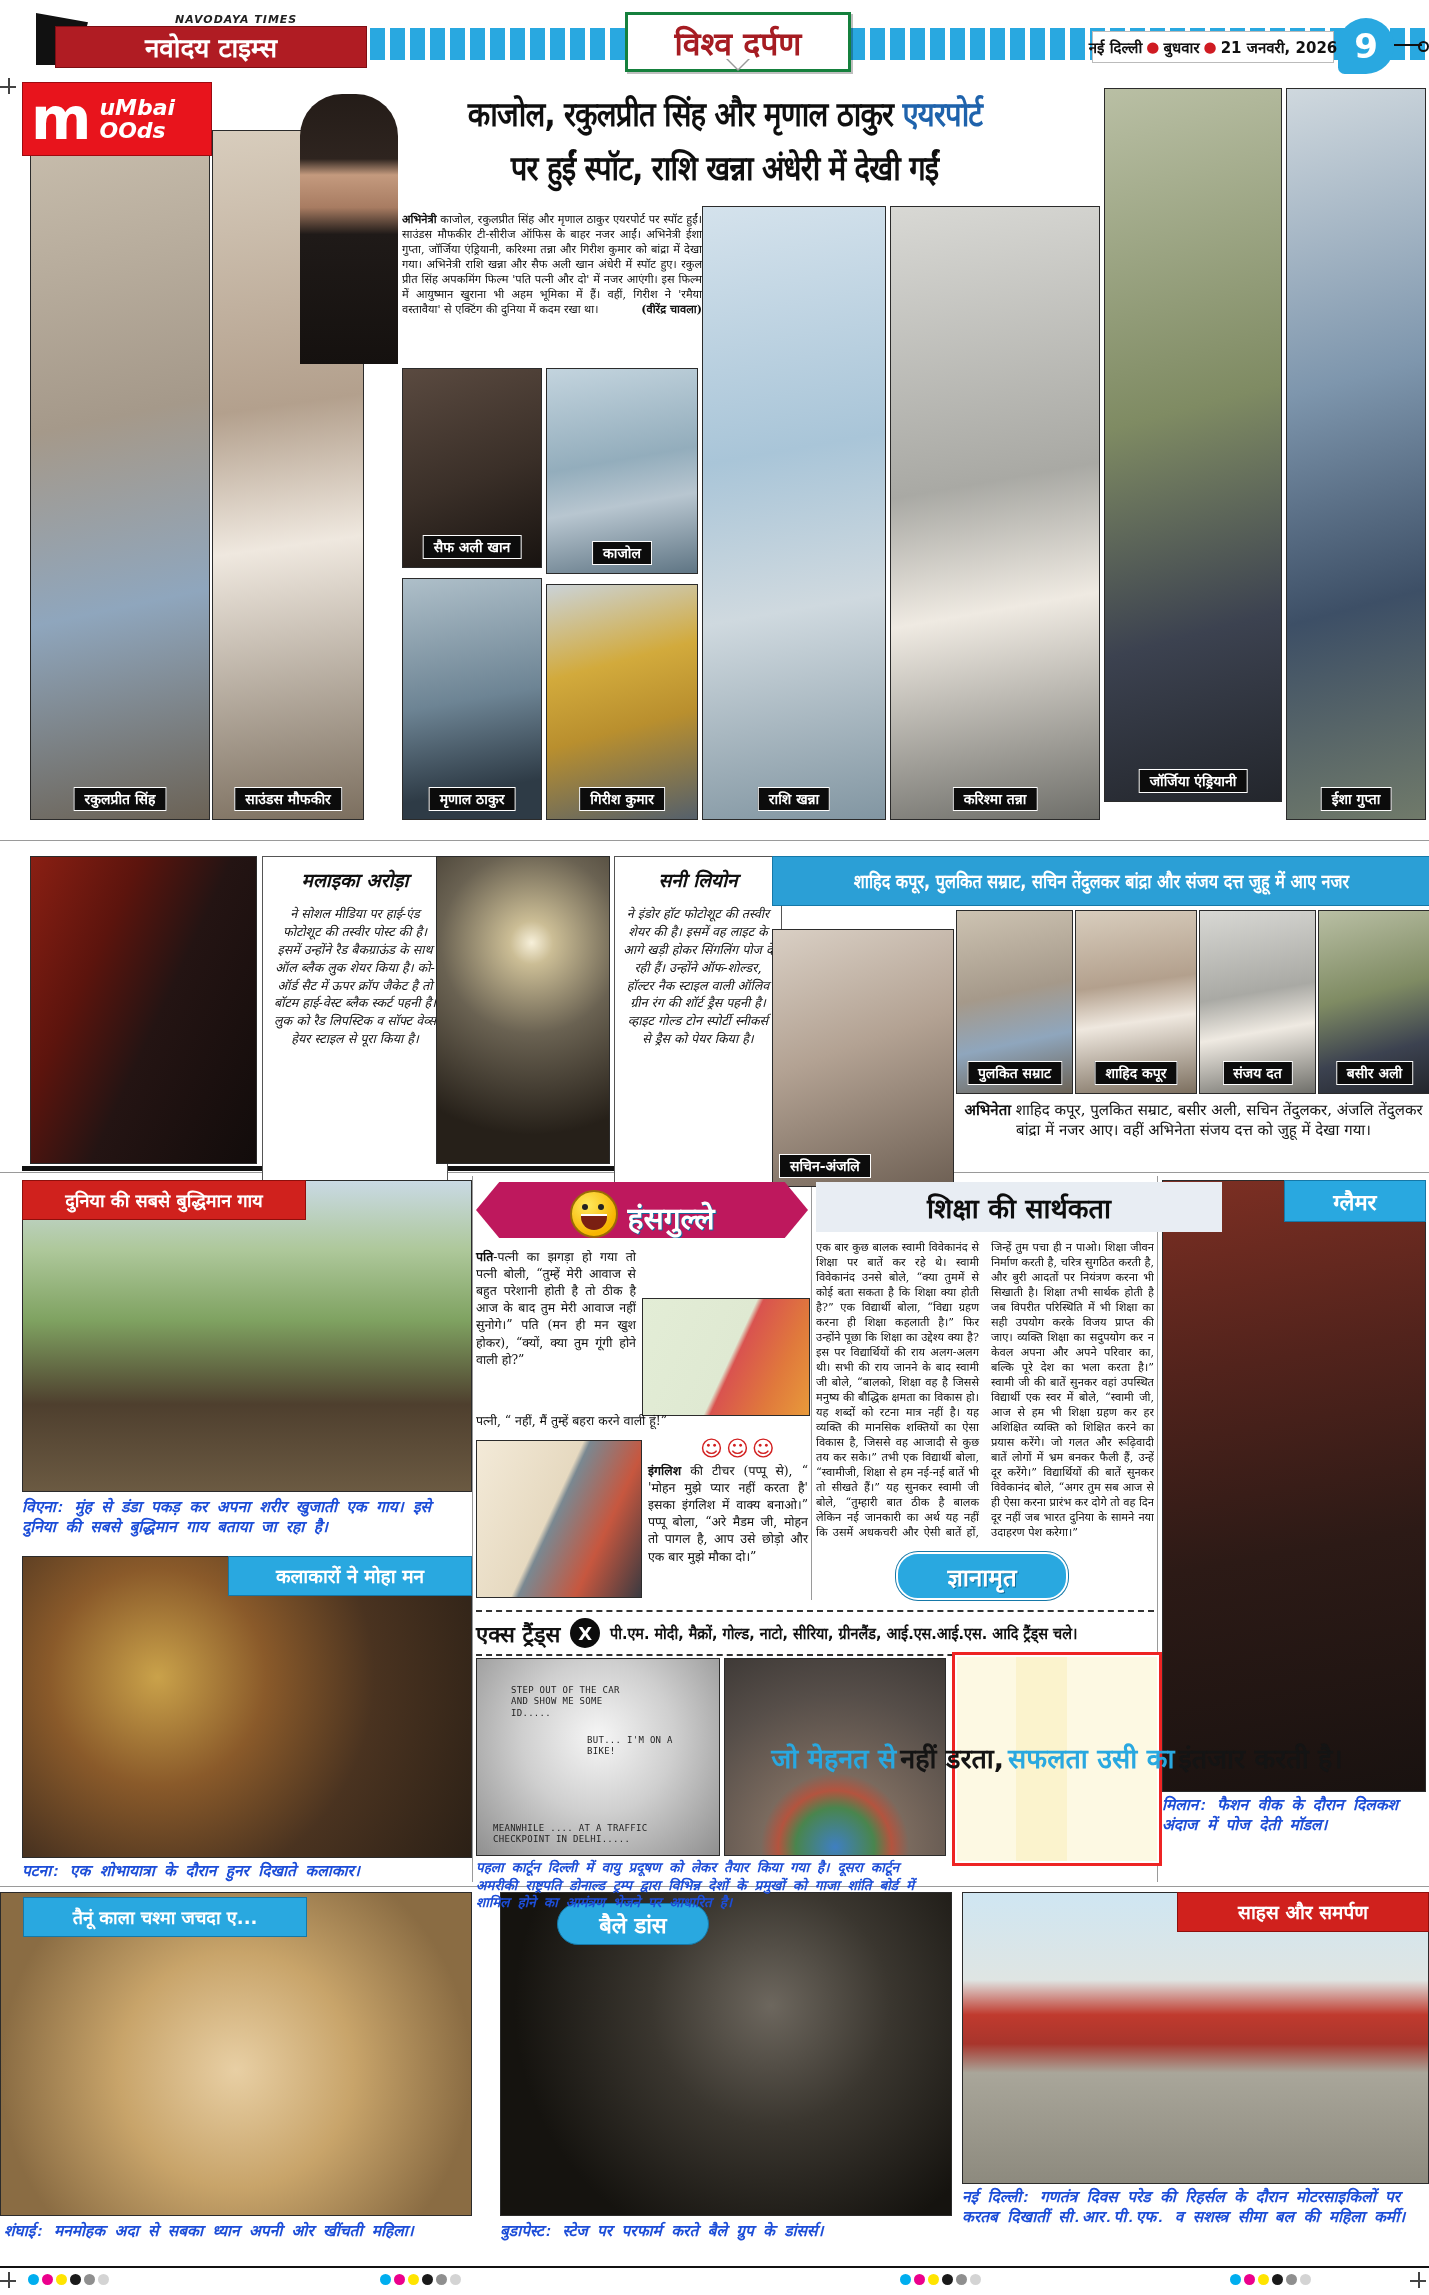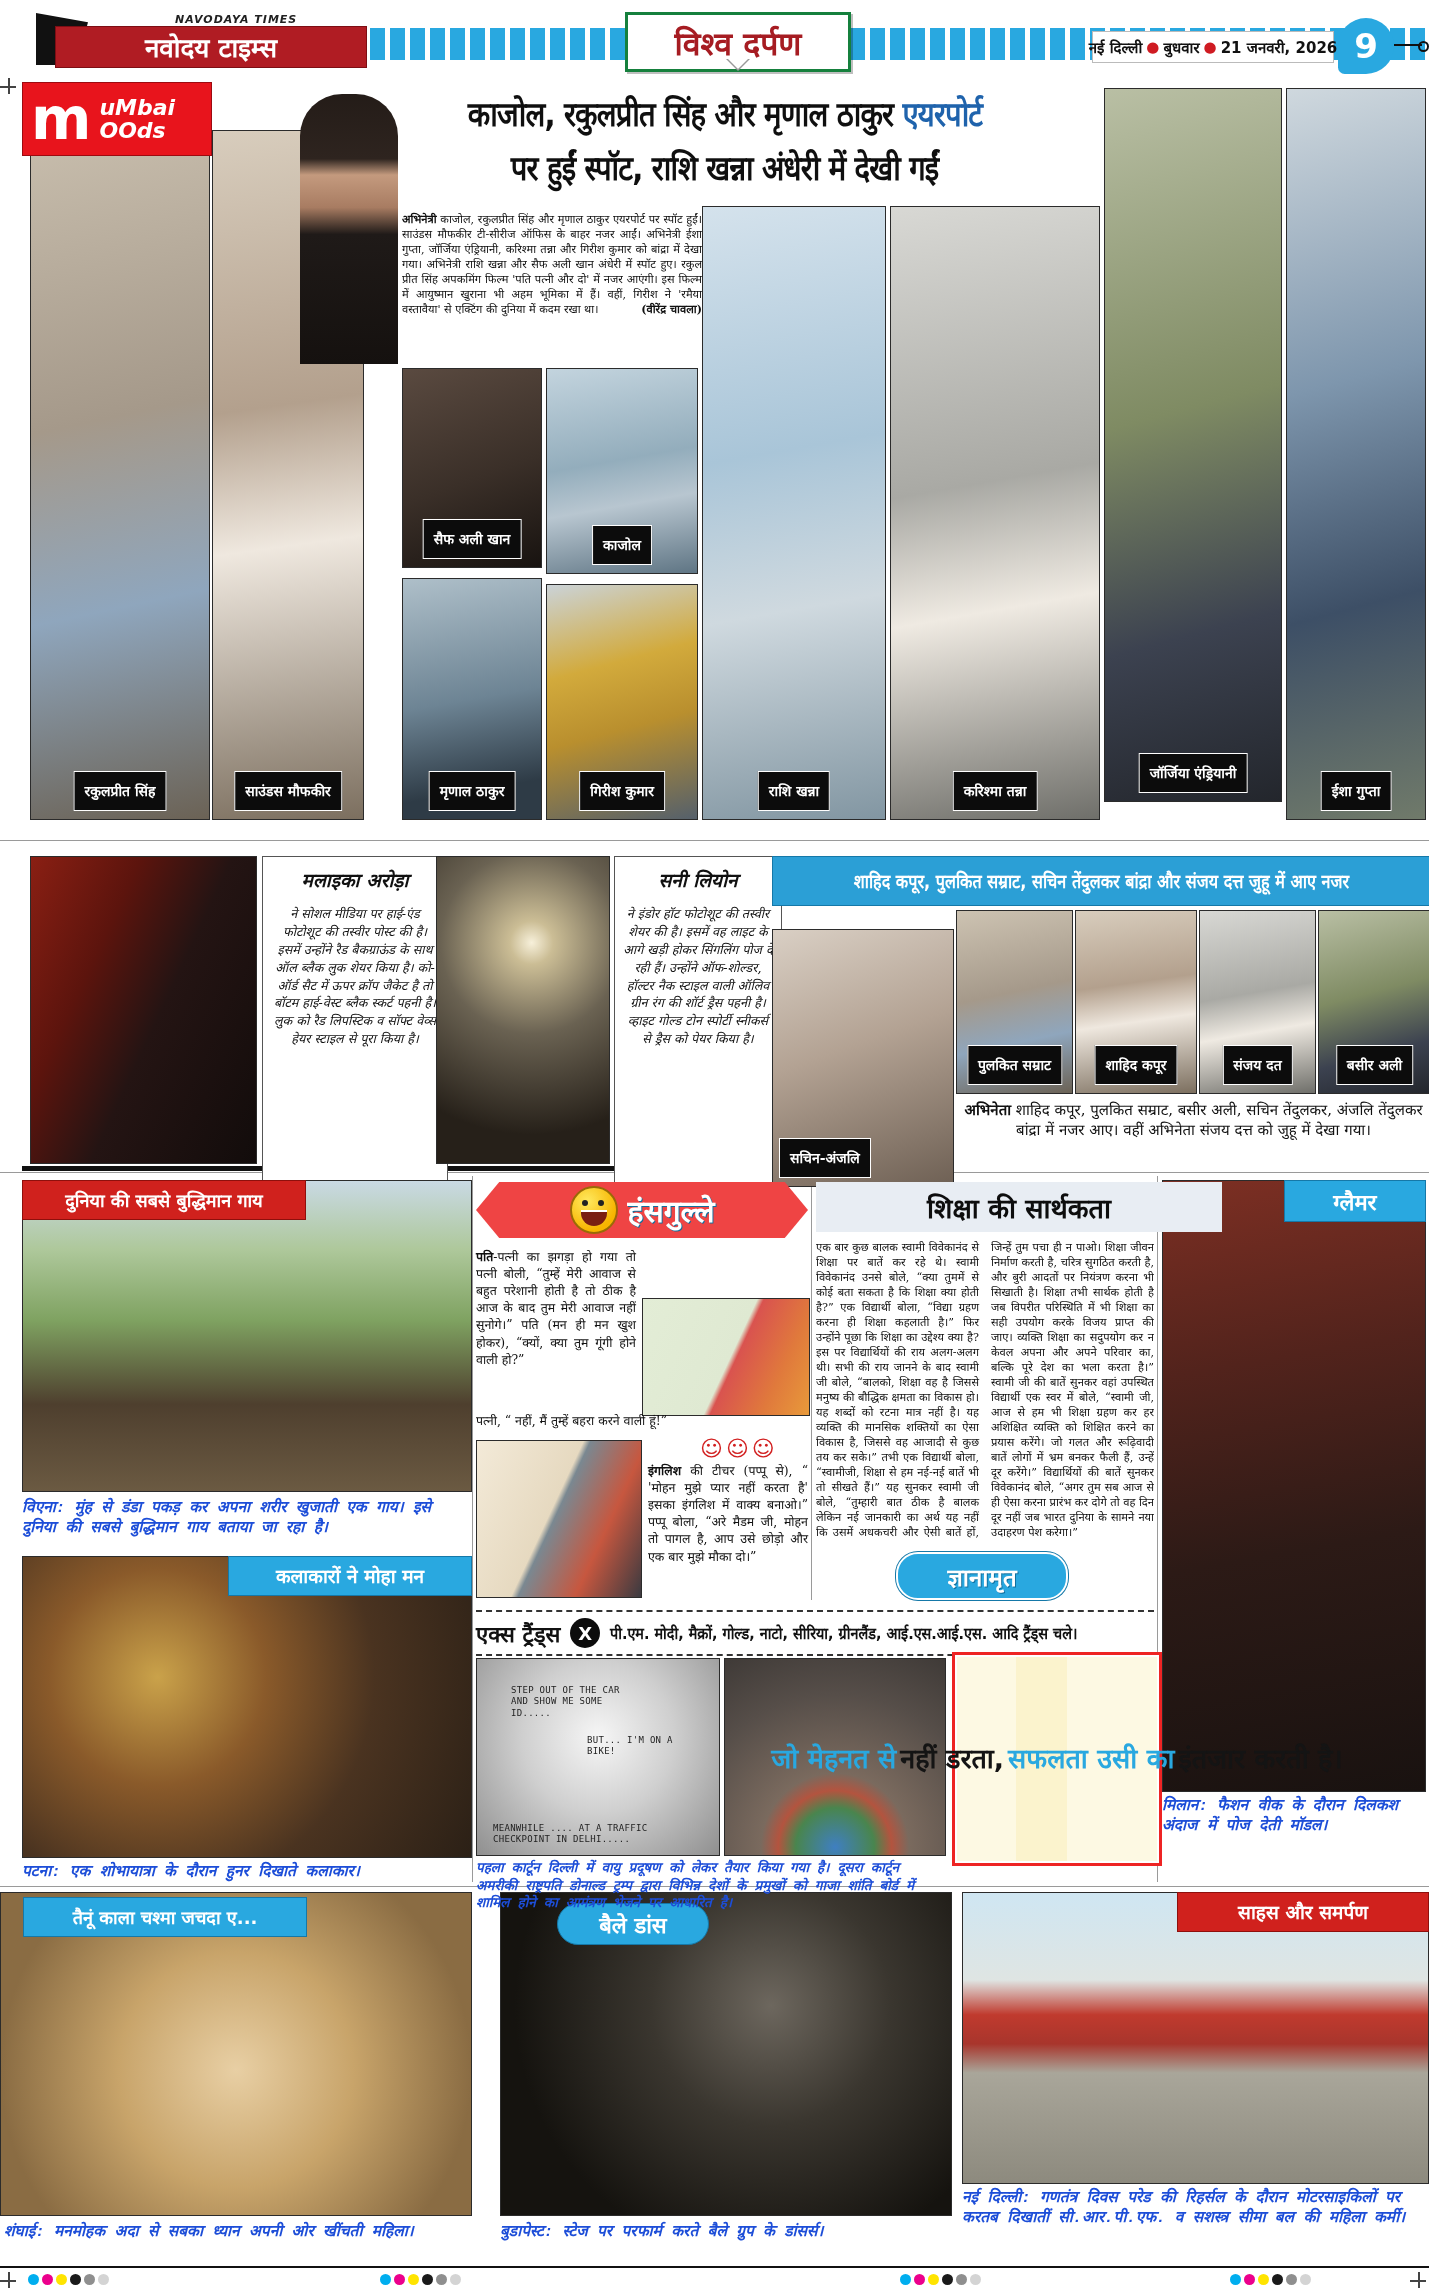--- a/index.html
+++ b/index.html
@@ -49,21 +49,21 @@
   .ph-glam{background:linear-gradient(170deg,#7d2f23 0%,#52231c 30%,#2c1a16 60%,#191210 100%)}
   .ph-fur{background:radial-gradient(circle at 50% 55%,#e8cfa4 0%,#c8a46a 40%,#8a6c43 80%)}
   .ph-stagedark{background:radial-gradient(circle at 60% 35%,#6d675e 0%,#3a362f 35%,#15130f 75%)}
   .ph-parade{background:linear-gradient(180deg,#cfe6f2 0%,#dfe5e3 30%,#c03a2e 42%,#a8352c 52%,#a9a69a 62%,#8d8a7e 100%)}
   .ph-cartoon1{background:linear-gradient(115deg,#e3edd6 0%,#dfe9d2 52%,#d9534f 55%,#e0793c 78%,#e89a3a 100%)}
   .ph-cartoon2{background:linear-gradient(115deg,#f3ead8 0%,#e6d9c0 45%,#7a8891 48%,#c7573f 72%,#3b3a40 100%)}
   .ph-cartoonA{background:radial-gradient(circle at 50% 40%,#f6f6f6 0%,#cfcfcf 45%,#8f8f8f 100%)}
   .ph-cartoonB{background:radial-gradient(circle at 50% 96%,#3f7fc1 0%,#49854e 18%,#b3543f 26%,#7a6a5e 34%,#564e49 70%,#3f3a37 100%)}
 
   .cap-label{position:absolute;bottom:8px;left:50%;transform:translateX(-50%);background:#0c0c0c;color:#fff;
-    font-weight:bold;font-size:14px;line-height:1;padding:12px 10px;white-space:nowrap;z-index:6;border:1px solid #fff}
+    font-weight:bold;font-size:14px;line-height:1;padding:4px 10px;white-space:nowrap;z-index:6;border:1px solid #fff}
   .cap-bl{left:6px;transform:none}
 
   
   .headline{position:absolute;text-align:center;font-weight:bold;font-size:34px;line-height:1.2;color:#0f0f0f;letter-spacing:-1px;z-index:4;white-space:nowrap}
   .squeeze{display:inline-block;white-space:nowrap;transform:scaleX(.86);transform-origin:50% 50%}
   .blue{color:#1f63ac}
   .intro{position:absolute;font-family:"DejaVu Serif","Liberation Serif",serif;font-size:11.2px;line-height:1.34;
     text-align:justify;z-index:4}
   .intro b{font-weight:bold}
   .credit{float:right;font-weight:bold}
@@ -84,23 +84,23 @@
     font-weight:bold;font-size:19px;z-index:4;border:1px solid #1578a8;white-space:nowrap;overflow:hidden}
 
   .caption{position:absolute;font-family:Liberation Mono, monospace;font-style:italic;font-weight:bold;
     font-size:15.5px;line-height:1.3;color:#1d4ed8;z-index:4}
   .caption b{font-weight:bold}
 
   .rule{position:absolute;background:#9a9a9a;z-index:1}
   .rule-k{background:#111}
 
   
-  .jk-banner{position:absolute;left:476px;top:1182px;width:332px;height:56px;background:#ef4444;z-index:4;
+  .jk-banner{position:absolute;left:476px;top:1182px;width:332px;height:56px;background:#be185d;z-index:4;
     clip-path:polygon(0% 50%,7% 0%,93% 0%,100% 50%,93% 100%,7% 100%);
-    display:flex;align-items:center;justify-content:center;gap:10px}
+    display:flex;align-items:flex-end;justify-content:center;gap:10px}
   .jk-title{color:#fff;font-weight:bold;font-size:30px;text-shadow:1px 1px 0 #0f6e9e}
   .emoji{width:44px;height:44px;border-radius:50%;background:radial-gradient(circle at 35% 30%,#ffe95e,#f7b500 70%);
     border:2px solid #9a6a06;position:relative;flex:0 0 auto}
   .emoji:before{content:"";position:absolute;left:10px;top:12px;width:6px;height:6px;border-radius:50%;background:#222;box-shadow:16px 0 0 #222}
   .emoji:after{content:"";position:absolute;left:9px;top:22px;width:26px;height:14px;border-radius:0 0 26px 26px;background:#7a1f12;border-top:2px solid #fff}
   .jtext{position:absolute;font-family:"DejaVu Serif","Liberation Serif",serif;font-size:12.4px;line-height:1.38;text-align:justify;z-index:3}
   .smilies{position:absolute;color:#d22020;font-size:22px;letter-spacing:3px;z-index:3;font-weight:bold}
 
   
   .shx-head{position:absolute;left:816px;top:1182px;width:406px;height:50px;background:#e8edf3;z-index:4;

